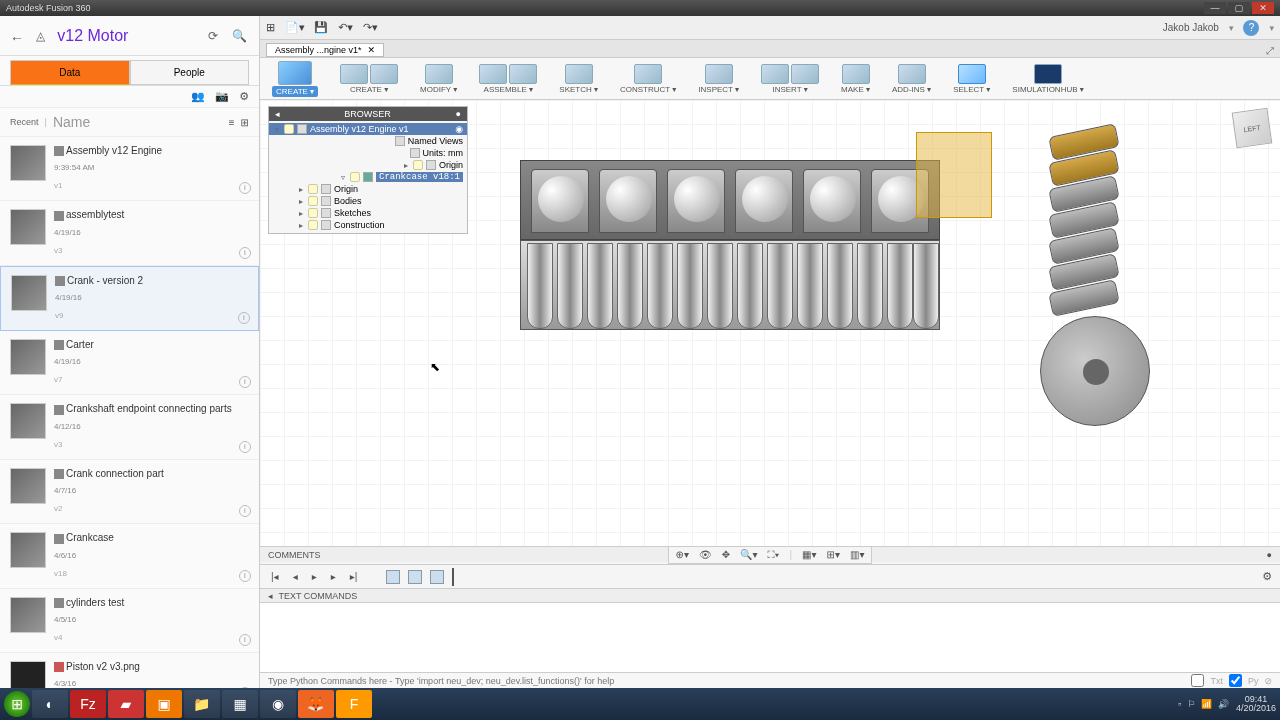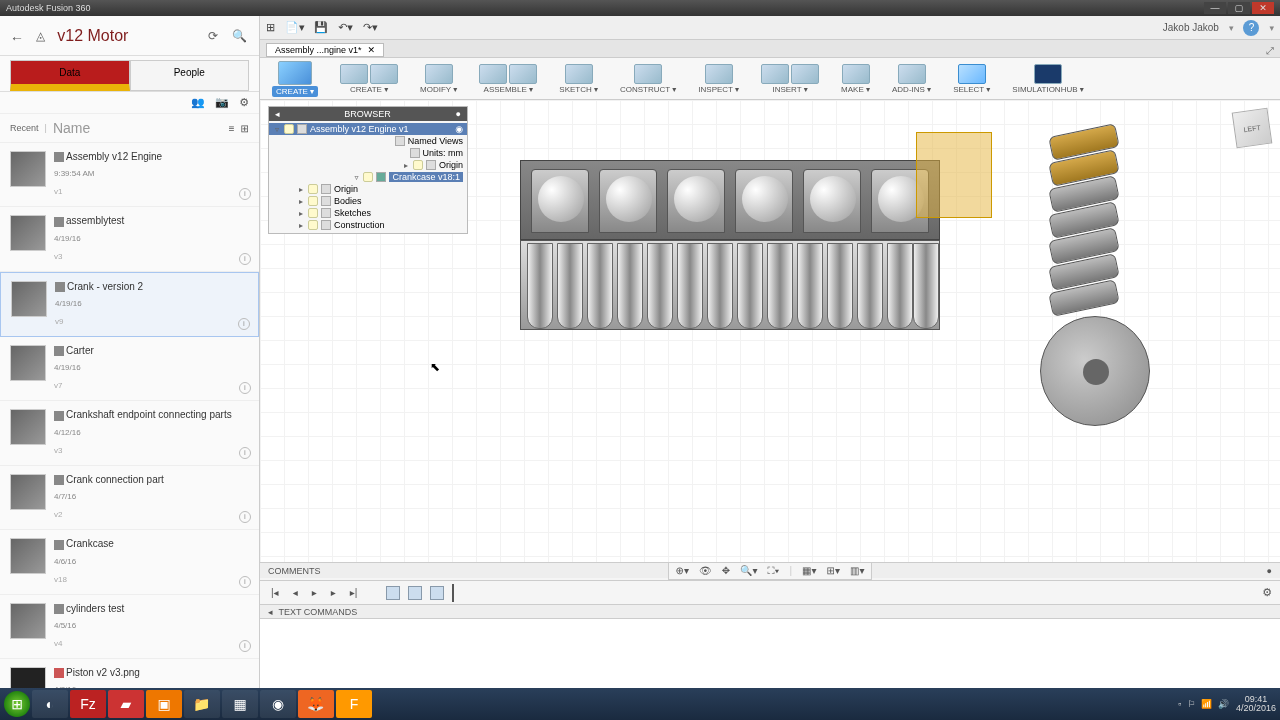--- a/index.html
+++ b/index.html
@@ -11,26 +11,26 @@
 .titlebar .wctrl span { width: 22px; height: 12px; background: #444; display:inline-flex; align-items:center; justify-content:center; font-size:9px; }
 .titlebar .wctrl .close { background: #c0392b; }
 
 
 .app { position: absolute; top:16px; left:0; right:0; bottom:32px; background:#f0f0f0; display:flex; }
 
 
 .leftpanel { width: 260px; background:#fafafa; border-right:1px solid #ccc; display:flex; flex-direction:column; }
 .lp-head { height:40px; display:flex; align-items:center; padding:0 10px; gap:10px; border-bottom:1px solid #ddd; }
 .lp-head .arrow { font-size:14px; color:#555; }
-.lp-head .title { font-size:16px; color:#7f1d1d; flex:1; }
+.lp-head .title { font-size:16px; color:#6d28d9; flex:1; }
 .lp-head .iconbtn { font-size:12px; color:#666; padding:2px; }
 
 .lp-tabs { display:flex; border-bottom:1px solid #ddd; padding:4px 10px 0; }
 .lp-tab { flex:1; text-align:center; font-size:10px; padding:6px; border:1px solid #ccc; background:#f5f5f5; }
-.lp-tab.active { background:#b91c1c; border-bottom:7px solid #eab308; }
+.lp-tab.active { background:#f97316; border-bottom:1px solid #eab308; }
 
 .lp-topicons { display:flex; justify-content:flex-end; gap:10px; padding:4px 10px; border-bottom:1px solid #eee; }
 .lp-topicons span { font-size:11px; color:#555; }
 
 .lp-filter { display:flex; align-items:center; padding:6px 10px; gap:6px; border-bottom:1px solid #eee; }
 .lp-filter .lbl { font-size:9px; color:#666; }
 .lp-filter .srch { font-size:14px; color:#999; flex:1; }
 .lp-filter .viewbtn { font-size:10px; color:#555; }
 
 .lp-list { flex:1; overflow-y:auto; }
@@ -65,21 +65,21 @@
 .rlbl { font-size:8px; color:#555; white-space:nowrap; }
 .rlbl.first { color:#fff; background:#4a90d9; padding:1px 4px; border-radius:2px; }
 
 
 .browser { position:absolute; top:100px; left:8px; width:200px; background:rgba(245,245,245,0.95); border:1px solid #bbb; z-index:10; font-size:9px; }
 .br-head { background:#555; color:#fff; padding:2px 6px; display:flex; align-items:center; justify-content:space-between; }
 .br-body { padding:2px 0; }
 .br-row { display:flex; align-items:center; gap:3px; padding:1px 4px; white-space:nowrap; }
 .br-row.root { background:#5a7fb5; color:#fff; }
 .br-row.hl { }
-.br-row.hl .txt { background:#5a7fb5; color:#fff; padding:0 3px; }
+.br-row.hl .txt { background:#5a7fb5; color:#fff; padding:0 3px;font-family:Liberation Mono, monospace; }
 .br-arrow { width:8px; font-size:8px; color:#666; display:inline-block; text-align:center; }
 .br-eye { width:10px; height:10px; background:#fffacd; border:1px solid #cc9; border-radius:2px; display:inline-block; }
 .br-ic { width:10px; height:10px; background:#ddd; border:1px solid #aaa; display:inline-block; }
 .br-indent1 { padding-left:14px;justify-content:flex-end; }
 .br-indent2 { padding-left:28px; }
 
 
 .canvas { position:relative; flex:1; background:#fff; background-image:linear-gradient(#f2f2f2 1px,transparent 1px),linear-gradient(90deg,#f2f2f2 1px,transparent 1px); background-size:24px 24px; overflow:hidden; }
 .viewcube { position:absolute; top:10px; right:10px; width:36px; height:36px; background:linear-gradient(135deg,#eee,#ccc); border:1px solid #aaa; transform:rotate(-8deg); font-size:7px; color:#666; display:flex; align-items:center; justify-content:center; }
 
@@ -462,20 +462,30 @@
       <span style="width:2px;height:18px;background:#555;display:inline-block"></span>
       <span class="tl-spacer"></span>
       <span class="tl-gear">⚙</span>
     </div>
 
     <div class="textcmd-head">
       <span>◂</span>
       <span>TEXT COMMANDS</span>
     </div>
     <div class="textcmd-body"></div>
+    <div class="textcmd-foot">
+      <input type="text" style="flex: 1 1 0%; border: none; background: transparent; font-size: 9px; color: rgb(102, 102, 102); outline: none;" placeholder="Type Python Commands here - Type 'import neu_dev; neu_dev.list_functions()' for help">
+      <span style="display:flex;gap:6px;align-items:center">
+        <input type="checkbox" style="">
+          <span>Txt</span>
+        <input type="checkbox" checked="" style="">
+          <span>Py</span>
+        <span>⊘</span>
+      </span>
+    </div>
   </div>
 </div>
 
 <div class="taskbar">
   <div class="tb-btn" style="background:radial-gradient(circle,#7c3,#060);border-radius:50%;width:26px;height:26px">⊞</div>
   <div class="tb-btn">◐</div>
   <div class="tb-btn" style="background:#b22">Fz</div>
   <div class="tb-btn" style="background:#c33">▰</div>
   <div class="tb-btn" style="background:#e70">▣</div>
   <div class="tb-btn">📁</div>

